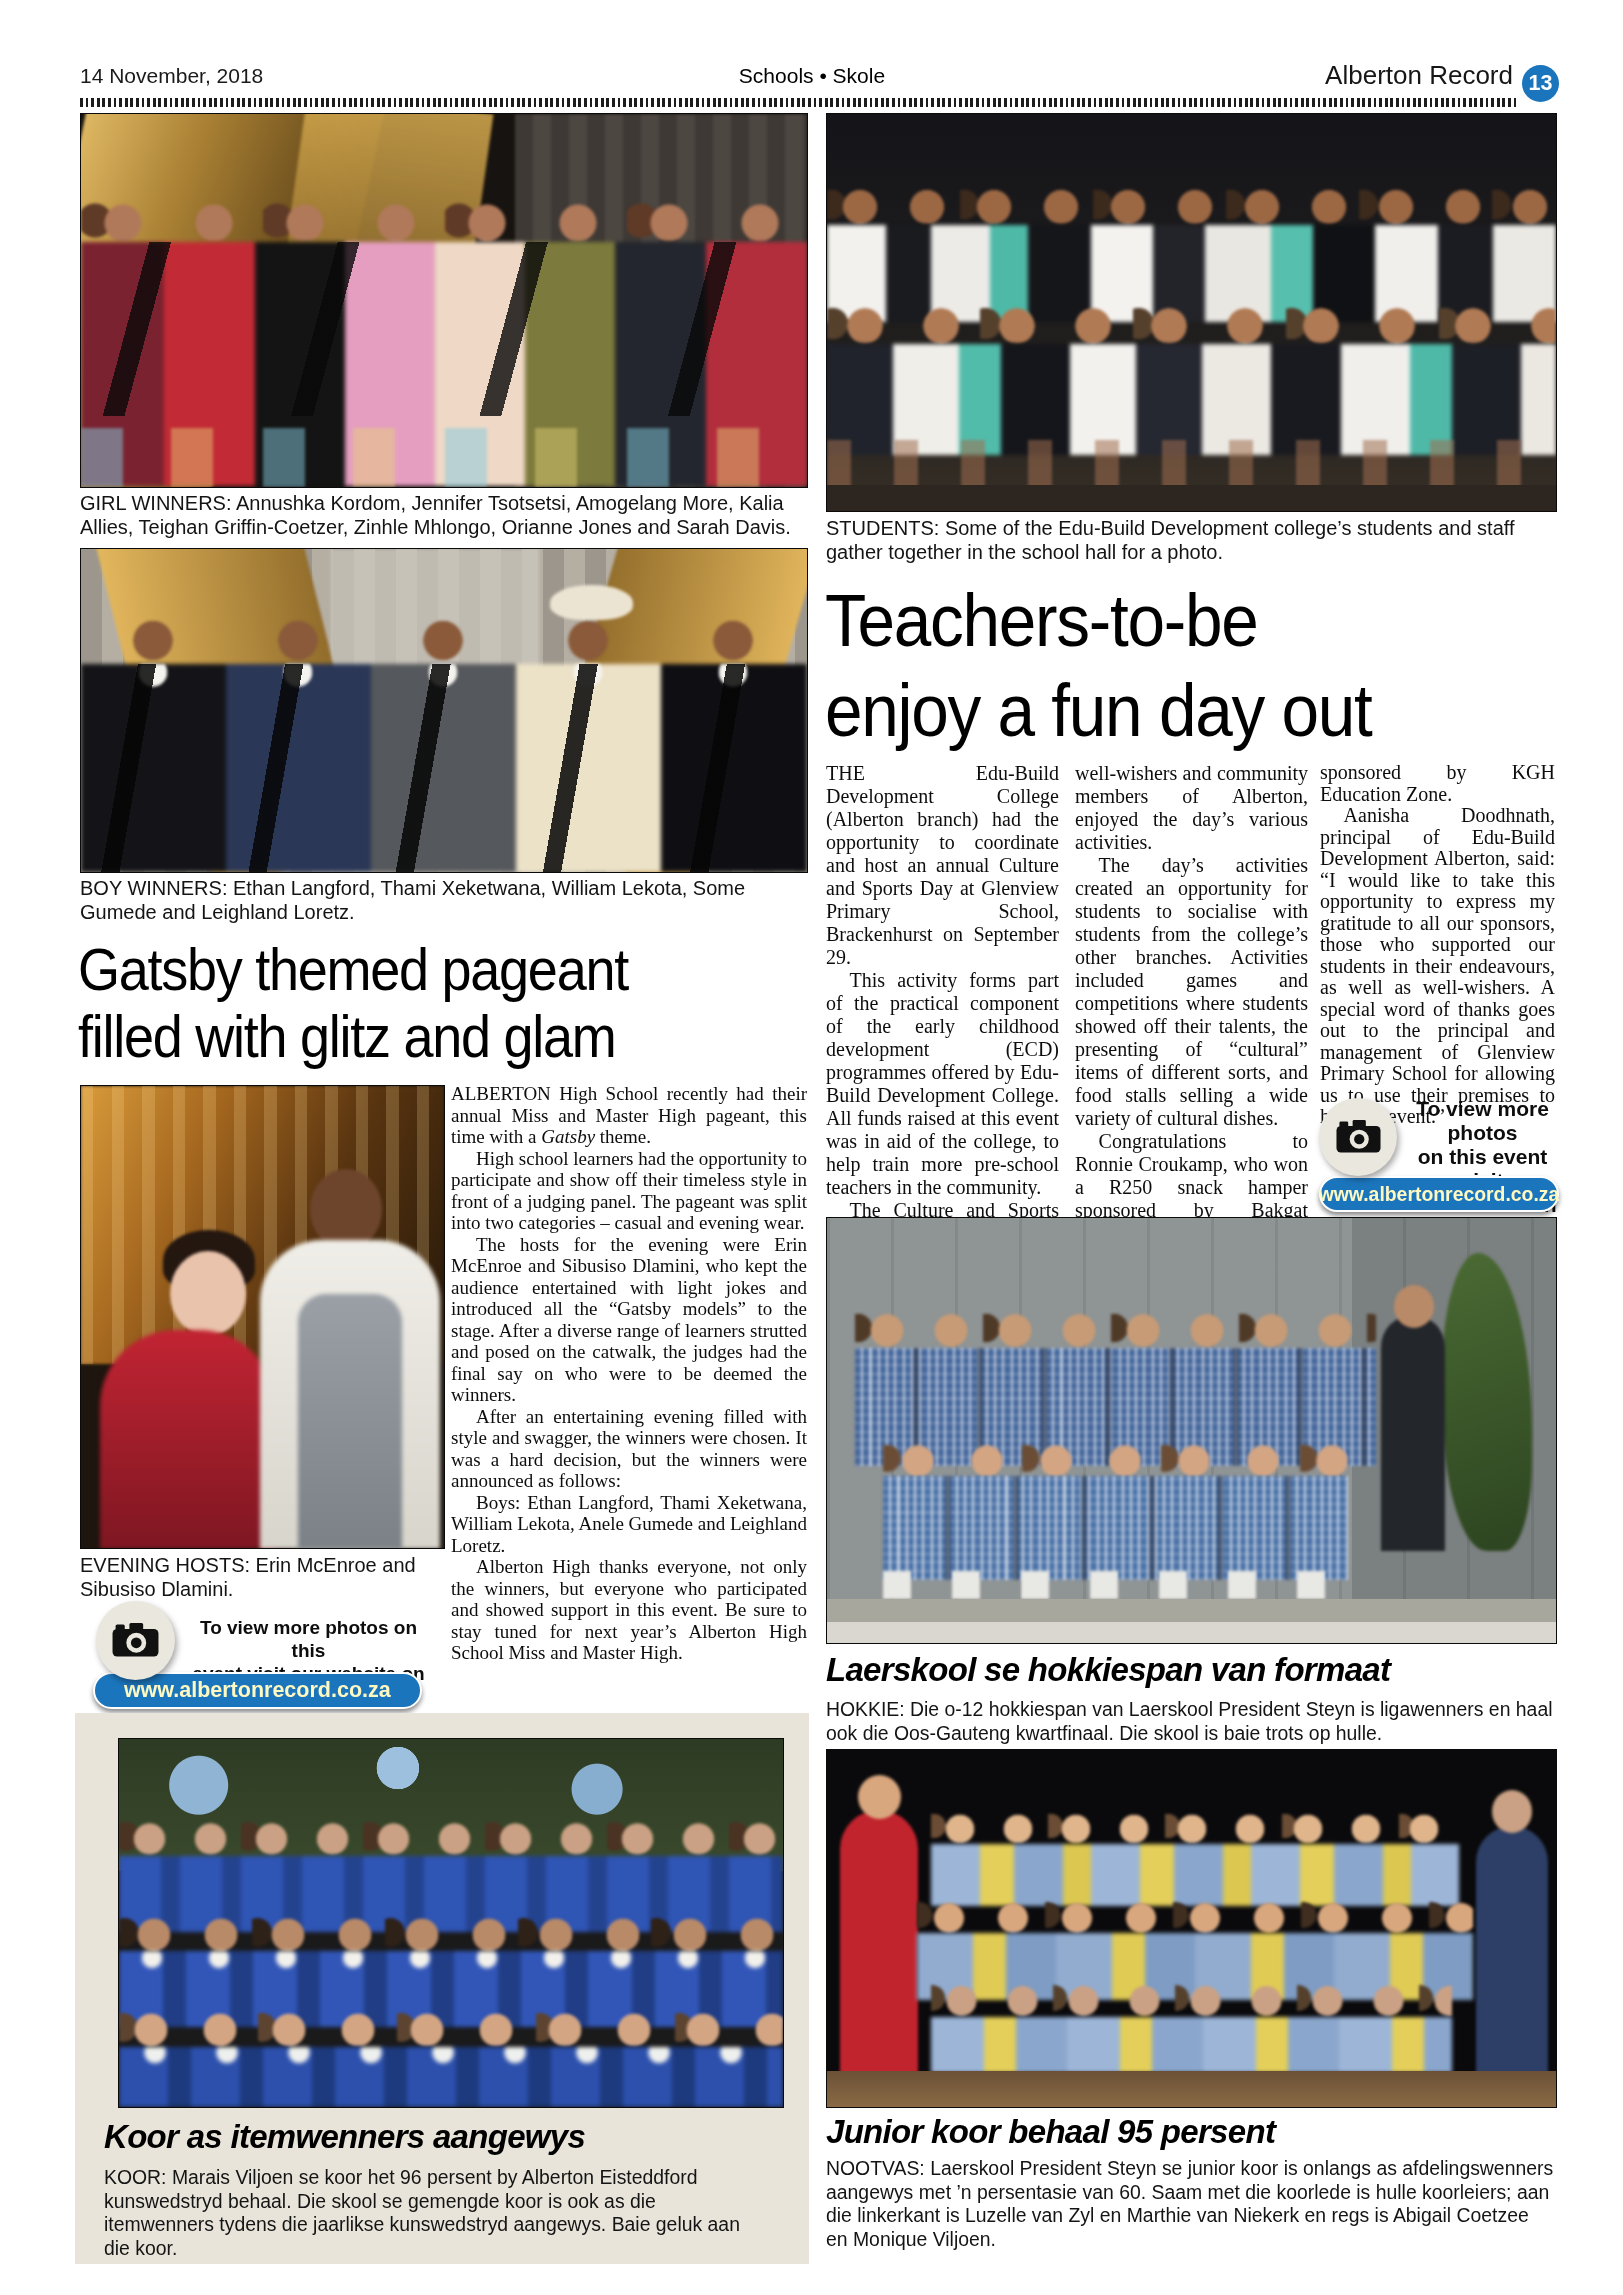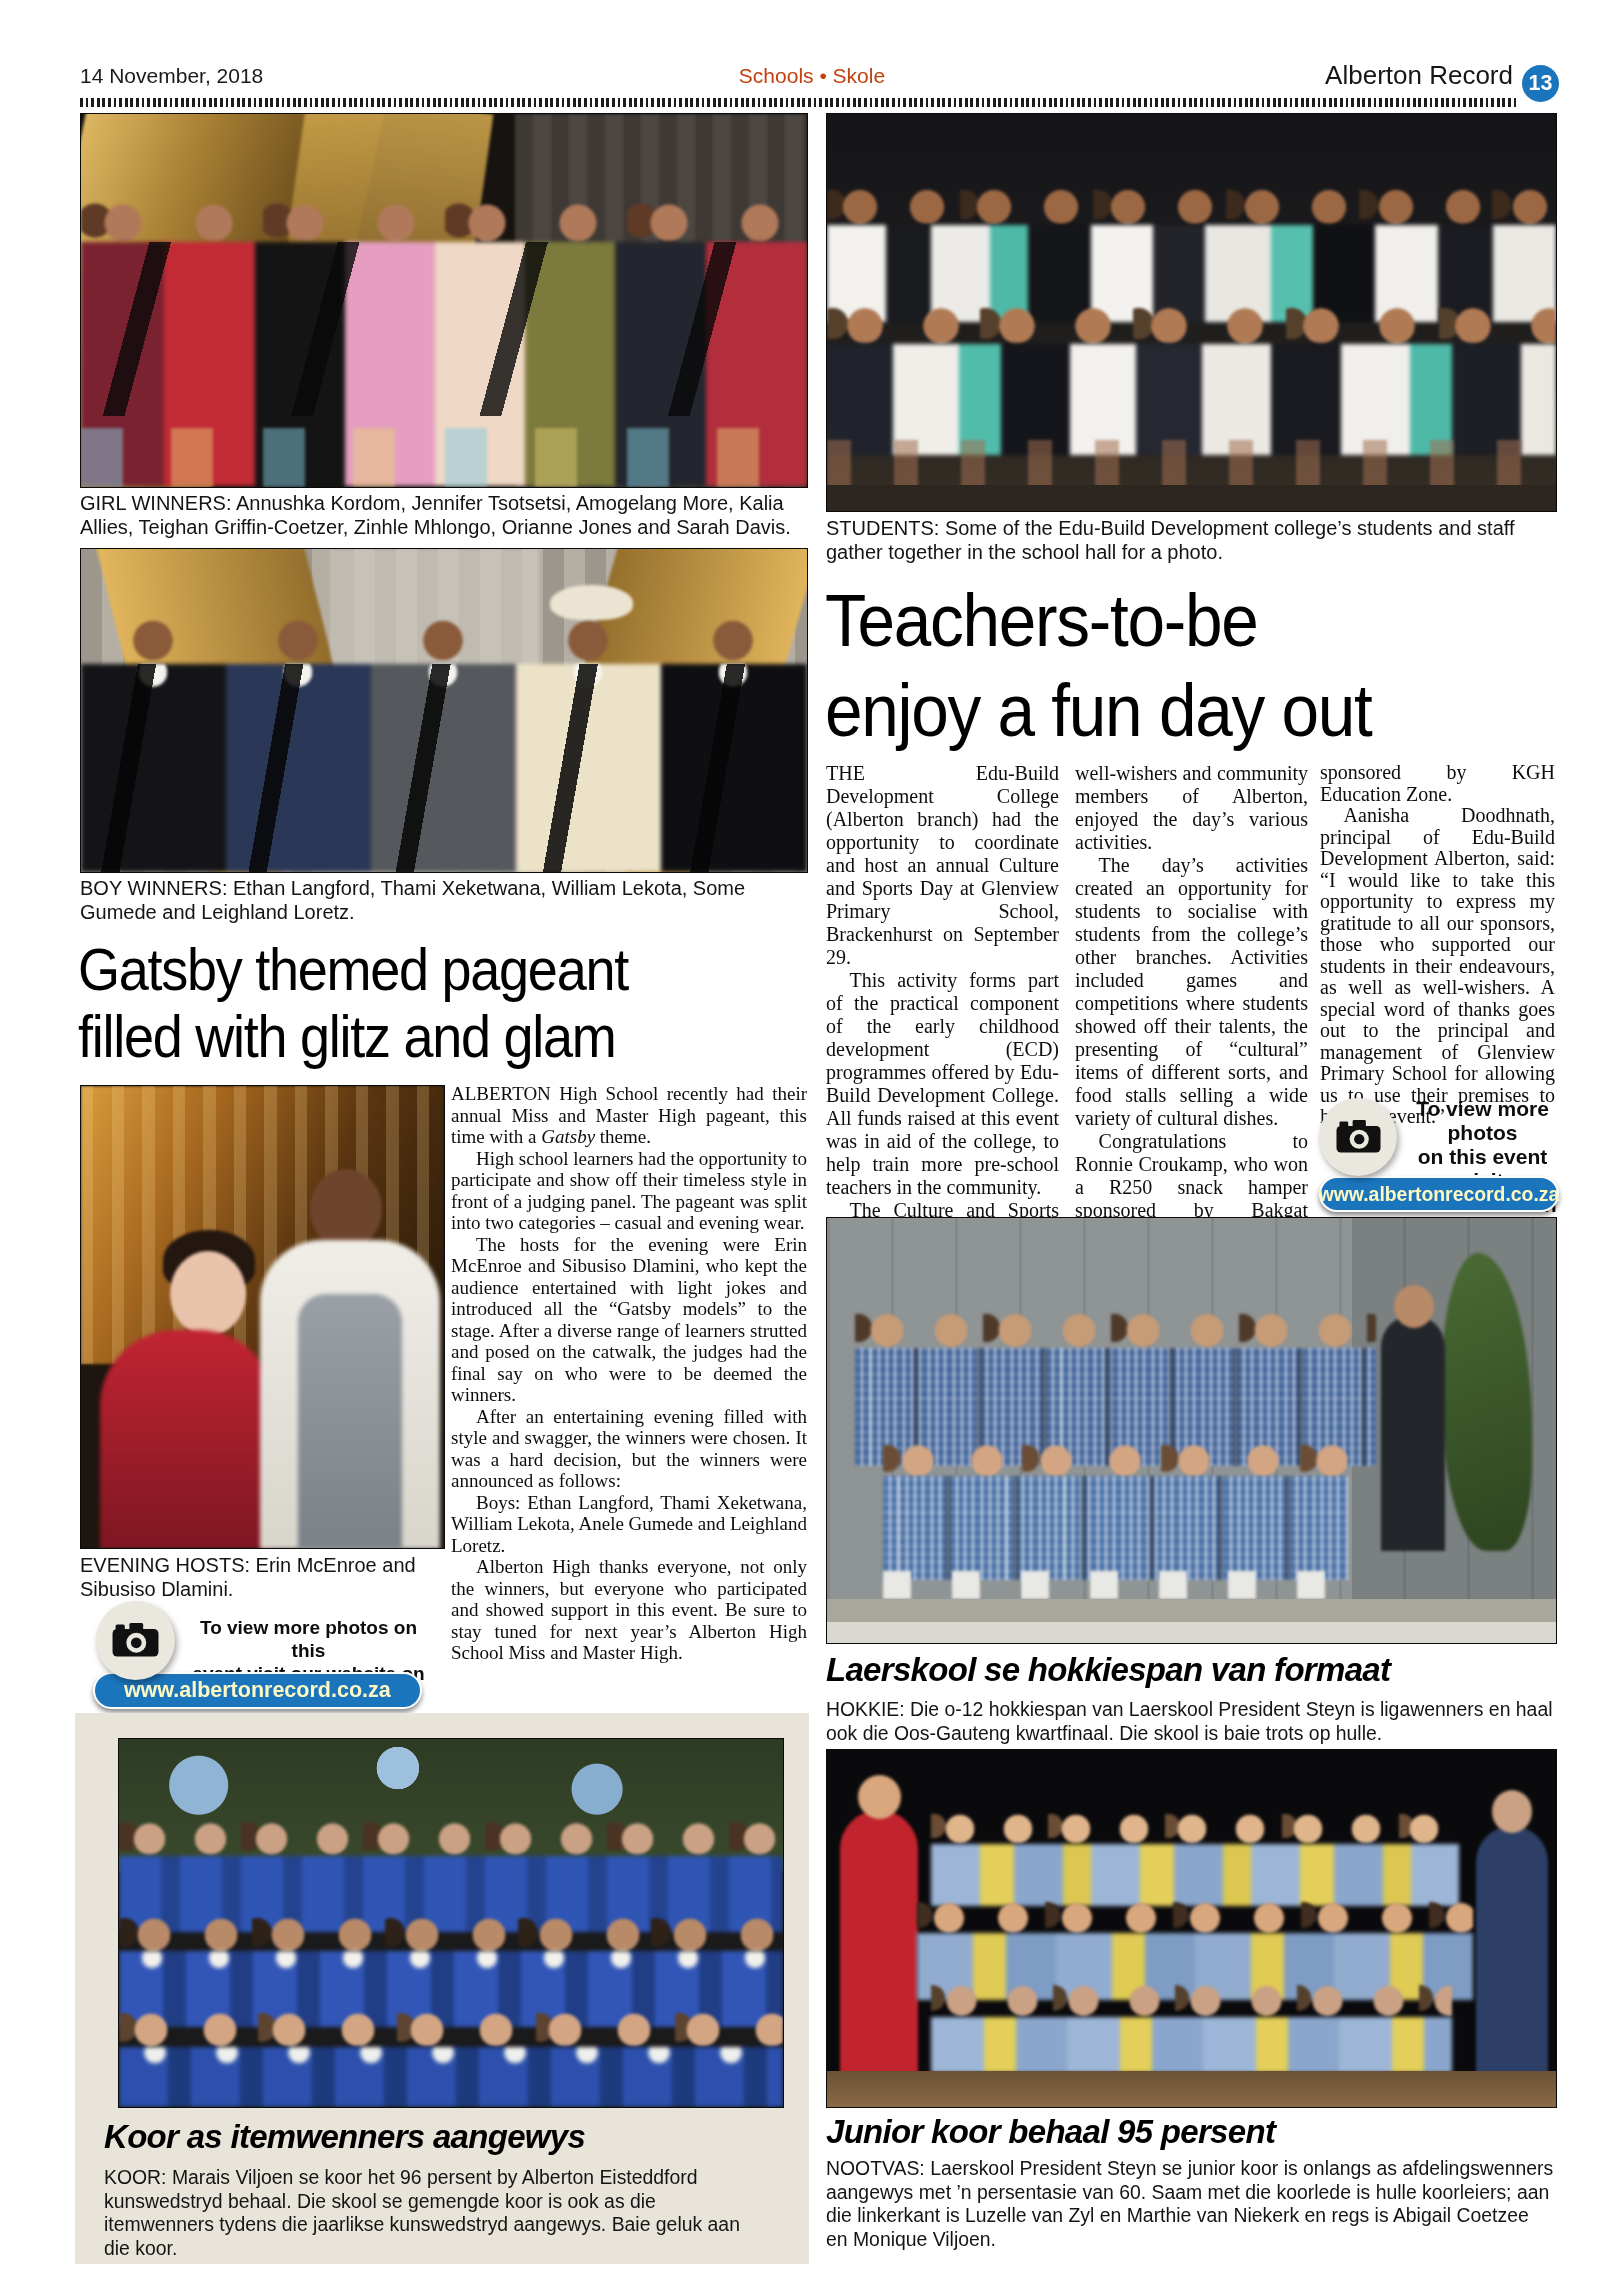--- a/index.html
+++ b/index.html
@@ -18,21 +18,21 @@
   .bigh{font-weight:400;color:#000;transform:scaleX(0.9);transform-origin:left top;
         white-space:nowrap;letter-spacing:-1.4px;}
   .afh{font-weight:700;color:#000;letter-spacing:-0.7px;white-space:nowrap;font-size:33px;font-style:italic;}
   .pill{position:absolute;background:#1b75bc;border:2.8px solid #fff;border-radius:28px;
         box-shadow:0 3.5px 4.9px rgba(0,0,0,.45);color:#fef9c3;font-weight:700;
         display:flex;align-items:center;justify-content:center;}
   .cam-circle{position:absolute;background:#eae7de;border-radius:50%;
         box-shadow:2.1px 3.5px 6.2px rgba(0,0,0,.35);display:flex;align-items:center;justify-content:center;}
   .badge-text{position:absolute;font-weight:700;color:#0d0d0d;text-align:center;}
   .hdr{font-size:21px;color:#1a1a1a;}
-  .blue{color:#c2410c;}
+  .blue{color:#000000;}
   .fig{position:absolute;}
 </style>
 </head>
 <body>
 
 <div class="abs hdr" style="left:80px;top:64px;">14 November, 2018</div>
 <div class="abs hdr blue" style="left:0;right:0;top:64px;text-align:center;font-weight:500;">Schools • Skole</div>
 <div class="abs" style="right:111px;top:60px;font-size:26px;color:#161616;">Alberton Record</div>
 <div class="abs" style="left:1522px;top:65px;width:37px;height:37px;border-radius:50%;background:#1b75bc;color:#fff;font-weight:700;font-size:21.5px;display:flex;align-items:center;justify-content:center;">13</div>
 <div class="abs" style="left:80px;top:98px;width:1438px;height:9px;background:repeating-linear-gradient(90deg,#1c1c1c 0 2.8px,transparent 2.8px 5.6px);"></div>

